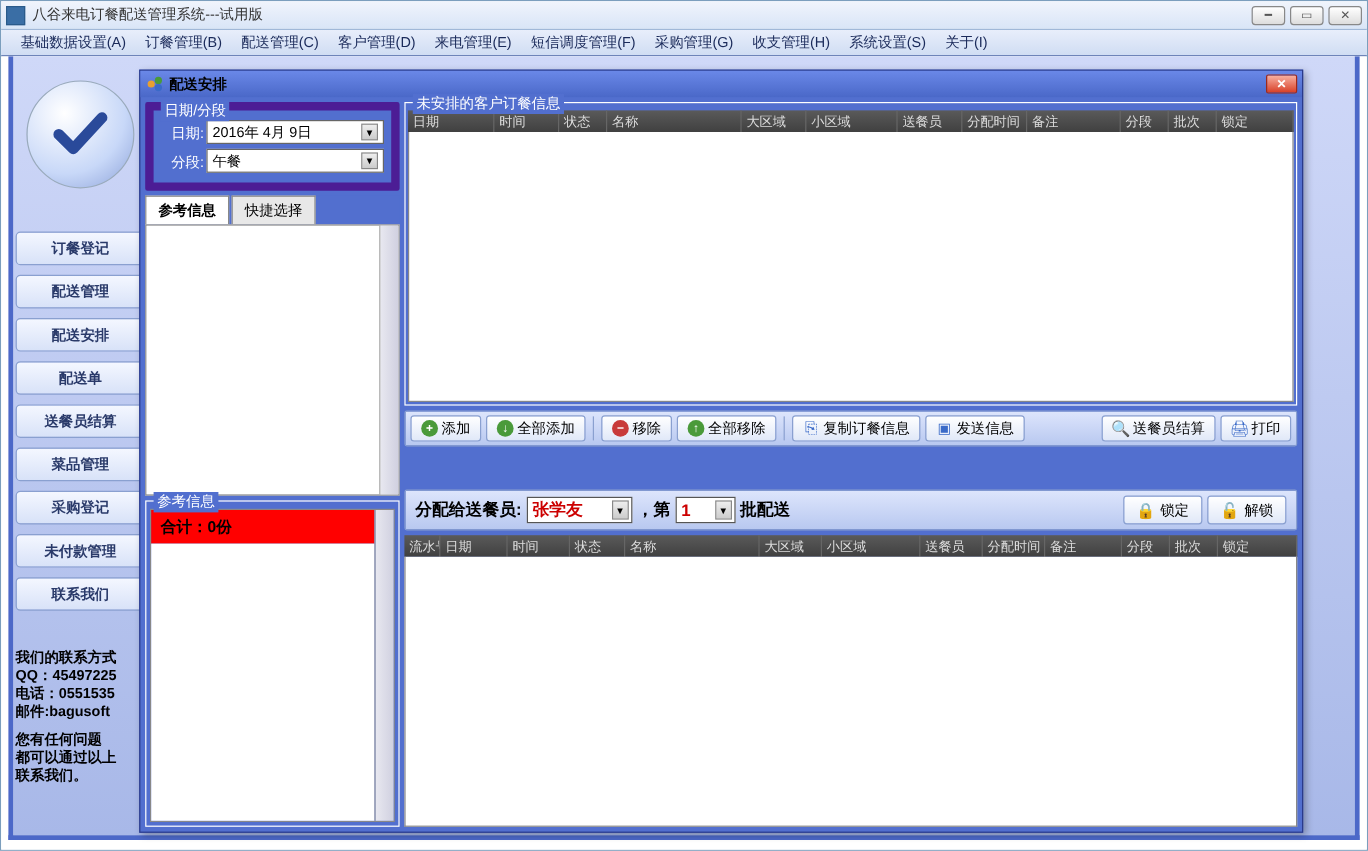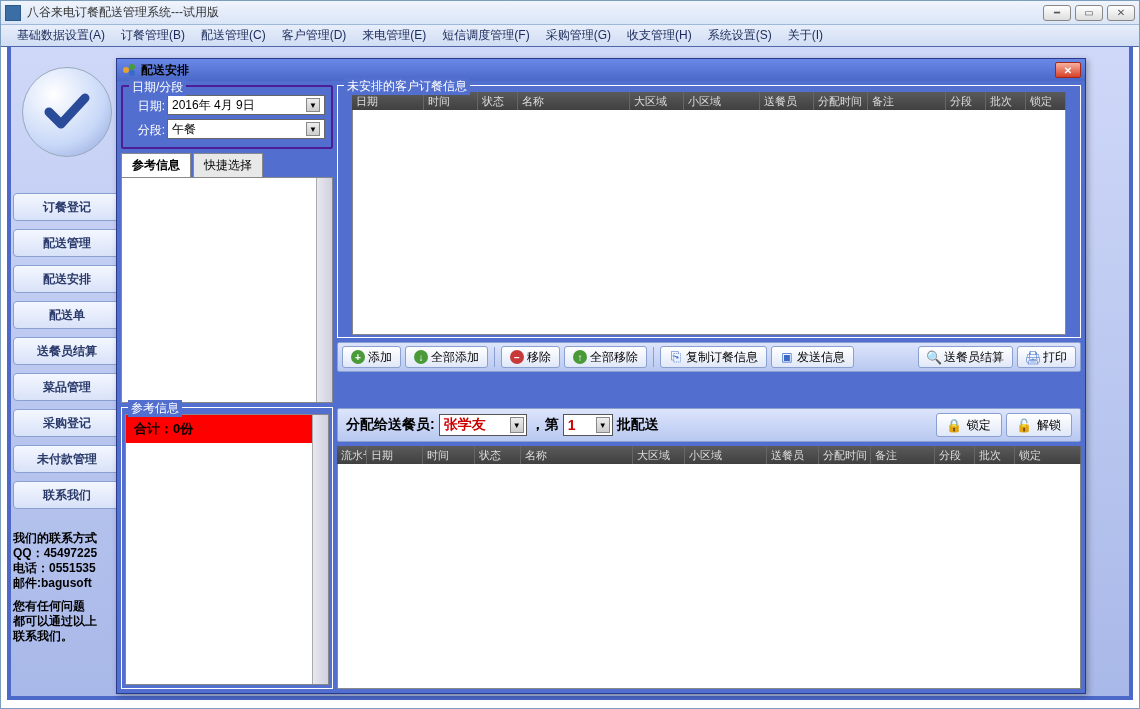--- a/index.html
+++ b/index.html
@@ -20,54 +20,54 @@
 
 .main-content { position: relative; height: calc(100% - 46px); background: #fff; }
 .inner-blue-frame { position: absolute; top: 0; left: 0; right: 0; bottom: 8px; margin: 0 6px 0 6px; border: 4px solid #4c68c8; border-top: none; background: linear-gradient(to bottom, #cfd8f8 0%, #a8b8e8 100%); }
 
 
 .sidebar { position: absolute; left: 2px; top: 20px; width: 108px; }
 .logo-circle { width: 90px; height: 90px; margin: 0 auto 36px; background: radial-gradient(circle at 35% 30%, #fff, #c8d8f8 60%, #8aa0d8); border-radius: 50%; display: flex; align-items: center; justify-content: center; border: 1px solid #9ab; }
 .logo-circle svg { width: 60px; height: 60px; }
 .sidebar-btn { height: 28px; margin-bottom: 8px; background: linear-gradient(to bottom, #f4f7ff, #d8e2f8); border: 1px solid #8aa0d0; border-radius: 4px; font-size: 12px; font-weight: bold; color: #2a3a6a; display: flex; align-items: center; justify-content: center; cursor: pointer; }
 
-.contact-box { margin-top: 22px; font-size: 12px; color: #000; font-weight: bold; font-family: SimSun, sans-serif; }
+.contact-box { margin-top: 32px; font-size: 12px; color: #000; font-weight: bold; font-family: SimSun, sans-serif; }
 .contact-box div { white-space: nowrap; line-height: 15px; }
 
 
 .dialog { position: absolute; left: 116px; top: 58px; width: 970px; height: 636px; background: #526fcf; border: 1px solid #2a3a8a; box-shadow: 2px 2px 6px rgba(0,0,0,0.3); }
 .dialog-titlebar { height: 22px; background: linear-gradient(to bottom, #6a88e8, #4a68c8); display: flex; align-items: center; padding: 0 4px; color: #fff; }
 .dialog-titlebar .dlg-icon { width: 16px; height: 16px; display: flex; align-items: center; justify-content: center; margin-right: 4px; }
 .dialog-titlebar .dlg-title { flex: 1; font-size: 12px; font-weight: bold; color: #000; }
 .dialog-close { width: 26px; height: 16px; background: linear-gradient(to bottom, #f8b0a0, #d84028); border: 1px solid #a02818; border-radius: 2px; color: #fff; display: flex; align-items: center; justify-content: center; font-size: 10px; font-weight: bold; cursor: pointer; }
 
 .dialog-body { display: flex; height: calc(100% - 22px); padding: 4px; gap: 4px; }
 
 
 .left-panel { width: 212px; display: flex; flex-direction: column; gap: 4px; }
-.fieldset { border: 2px solid #4c1d95; border-radius: 2px; padding: 4px 6px 6px; position: relative; }
+.fieldset { border: 7px solid #4c1d95; border-radius: 2px; padding: 4px 6px 6px; position: relative; }
 .fieldset-legend { position: absolute; top: -8px; left: 6px; background: #526fcf; padding: 0 3px; font-size: 12px; color: #fff; }
 .date-row { display: flex; align-items: flex-end; margin: 4px 0 2px; gap: 2px; }
 .date-row label { width: 36px; font-size: 12px; color: #fff; text-align: right; }
 .date-input, .select-input { flex: 1; height: 20px; background: #fff; border: 1px solid #666; font-size: 12px; padding: 0 4px; display: flex; align-items: center; justify-content: space-between; }
 .date-input .dd, .select-input .dd { width: 14px; height: 14px; background: linear-gradient(to bottom, #eee, #ccc); border: 1px solid #888; display: flex; align-items: center; justify-content: center; font-size: 8px; }
 
 .tabs-row { display: flex; background: #526fcf; }
 .tab { padding: 3px 10px; font-size: 12px; background: #e8e8e8; border: 1px solid #888; border-bottom: none; margin-right: 2px; cursor: pointer; }
 .tab.active { background: #fff; font-weight: bold; }
 .tab-content { flex: 1; background: #fff; border: 1px solid #888; }
 
 .ref-panel { flex: 1; display: flex; flex-direction: column; }
 .ref-header { background: #ff0000; color: #000; font-weight: bold; font-size: 13px; padding: 5px 8px; text-align: left; }
 .ref-content { flex: 1; background: #fff; }
 .ref-fieldset { border: 1px solid #fff; position: relative; flex: 1; display: flex; flex-direction: column; padding: 6px 3px 3px; }
 
 
 .right-panel { flex: 1; display: flex; flex-direction: column; gap: 4px; }
-.unarranged-fieldset { border: 1px solid #fff; position: relative; flex: 1; display: flex; flex-direction: column; padding: 6px 14px 2px; }
+.unarranged-fieldset { border: 1px solid #fff; position: relative; flex: 1; display: flex; flex-direction: column; padding: 6px 2px 2px; }
 .grid-header { display: flex; background: linear-gradient(to bottom, #5a5a5a, #404040); height: 18px; }
 .grid-header .gh { font-size: 11px; color: #ddd; border-right: 1px solid #666; padding: 2px 4px; white-space: nowrap; overflow: hidden; }
 .grid-body { flex: 1; background: #fff; border: 1px solid #888; border-top: none; }
 
 .toolbar { display: flex; gap: 4px; padding: 2px 0; align-items: center; background: linear-gradient(to bottom, #dde5fc, #b8c8f0); border: 1px solid #8aa0d0; border-radius: 2px; height: 30px; padding: 0 4px; }
 .tb-btn { height: 22px; padding: 0 8px; background: linear-gradient(to bottom, #fff, #e0e8f8); border: 1px solid #8aa0d0; border-radius: 3px; font-size: 12px; display: flex; align-items: center; gap: 3px; cursor: pointer; }
 .tb-sep { width: 1px; height: 20px; background: #8aa0d0; margin: 0 2px; }
 .tb-spacer { flex: 1; }
 .tb-icon { width: 14px; height: 14px; display: inline-flex; align-items: center; justify-content: center; font-size: 12px; }
 

